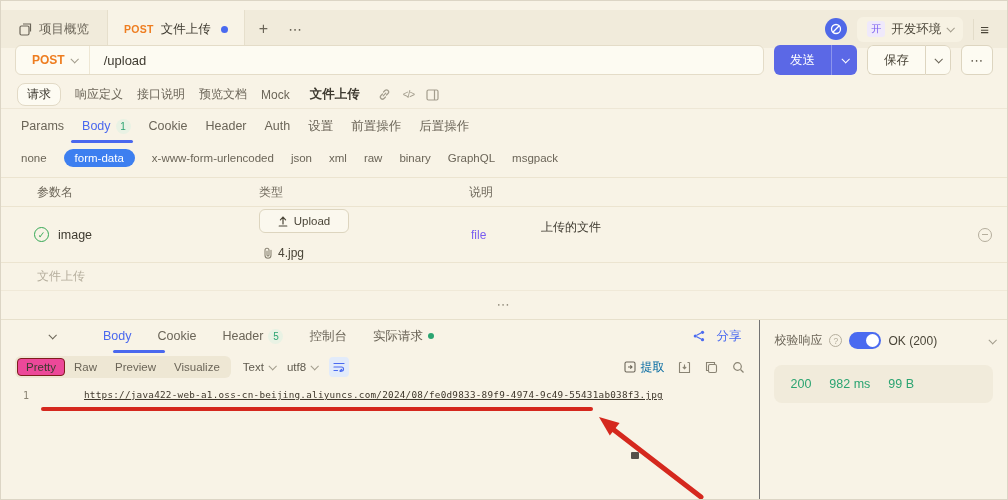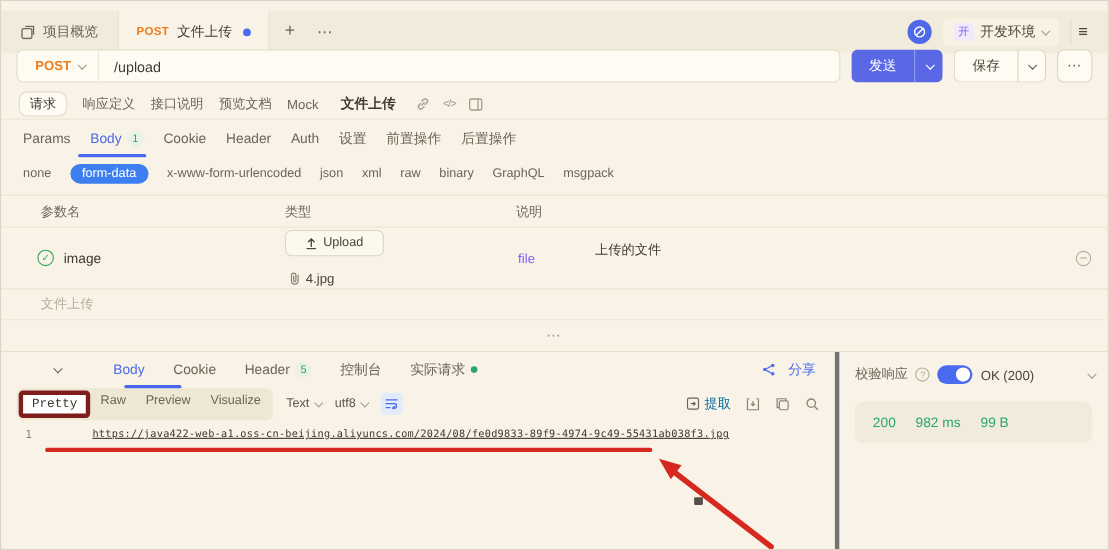--- a/index.html
+++ b/index.html
@@ -83,31 +83,31 @@
   .resp-tabs { height:32px; display:flex; align-items:center; gap:26px; padding-left:48px; }
   .collapse-chev { margin-right:22px; }
   .rtab { color:#6b6558; font-size:12.5px; display:flex; align-items:center; gap:5px; }
   .rtab.active { color:#4a68ee; }
   .dot-green { width:6px; height:6px; border-radius:50%; background:#2ba471; }
   .resp-underline { position:absolute; left:112px; top:30px; width:52px; height:3px; border-radius:2px; background:#4a68ee; }
   .share { margin-left:auto; margin-right:18px; display:flex; align-items:center; gap:11px; color:#4a6af0; font-size:12.5px; }
   .resp-toolbar { height:30px; display:flex; align-items:center; padding:0 14px; gap:12px; }
   .seg { background:#eee7d4; border-radius:6px; padding:2px; display:flex; }
   .seg-item { color:#6b6558; font-size:11.5px; padding:3px 9px; border-radius:4px; }
-  .seg-item.active { background:#ffffff; border:4px solid #7f1d1d; padding:2px 8px; color:#3e3a30;font-family:Liberation Mono, monospace; }
+  .seg-item.active { background:#ec4899; border:1px solid #7f1d1d; padding:2px 8px; color:#3e3a30; }
   .dd { display:flex; align-items:center; gap:5px; color:#5f5a4e; font-size:11.5px; }
   .wrap-btn { width:20px; height:20px; background:#e2ebfa; border-radius:4px; display:flex; align-items:center; justify-content:center; }
   .tool-right { margin-left:auto; display:flex; align-items:center; gap:14px; color:#8a8474; }
   .extract { display:flex; align-items:center; gap:4px; color:#0369a1; font-size:12px; }
   .code-area { position:relative; padding-top:8px; }
   .line-no { position:absolute; left:22px; top:8px; color:#8a8474; font-family:"DejaVu Sans Mono","Liberation Mono",monospace; font-size:10px; }
   .code-url { position:absolute; left:47px; top:7px; color:#3f372b; font-family:"DejaVu Sans Mono","Liberation Mono",monospace; font-size:9.3px; letter-spacing:.25px; text-decoration:underline; white-space:nowrap;margin-left:36px; }
   .scroll-thumb { position:absolute; left:630px; top:70px; width:8px; height:7px; background:#55504a; border-radius:1px; }
 
-  .resp-right { width:248px; height:100%; border-left:4px solid #737373; }
+  .resp-right { width:248px; height:100%; border-left:1px solid #737373; }
   .valid-row { display:flex; align-items:center; gap:7px; padding:12px 12px 0 14px; }
   .valid-label { color:#6b6558; font-size:12px; }
   .q-circle { width:13px; height:13px; border:1px solid #b5ae9d; border-radius:50%; color:#b5ae9d; font-size:8.5px; display:flex; align-items:center; justify-content:center; }
   .toggle { width:32px; height:17px; background:#4a6af0; border-radius:9px; position:relative; }
   .toggle::after { content:""; position:absolute; right:2px; top:2px; width:13px; height:13px; border-radius:50%; background:#fff; }
   .valid-status { color:#4a4538; font-size:12px; }
   .valid-chev { margin-left:auto; }
   .metrics-card { margin:16px 14px 0 14px; background:#f1ebdb; border-radius:8px; height:38px; display:flex; align-items:center; gap:18px; padding-left:16px; color:#2ba471; font-size:12.5px; }
 
   

